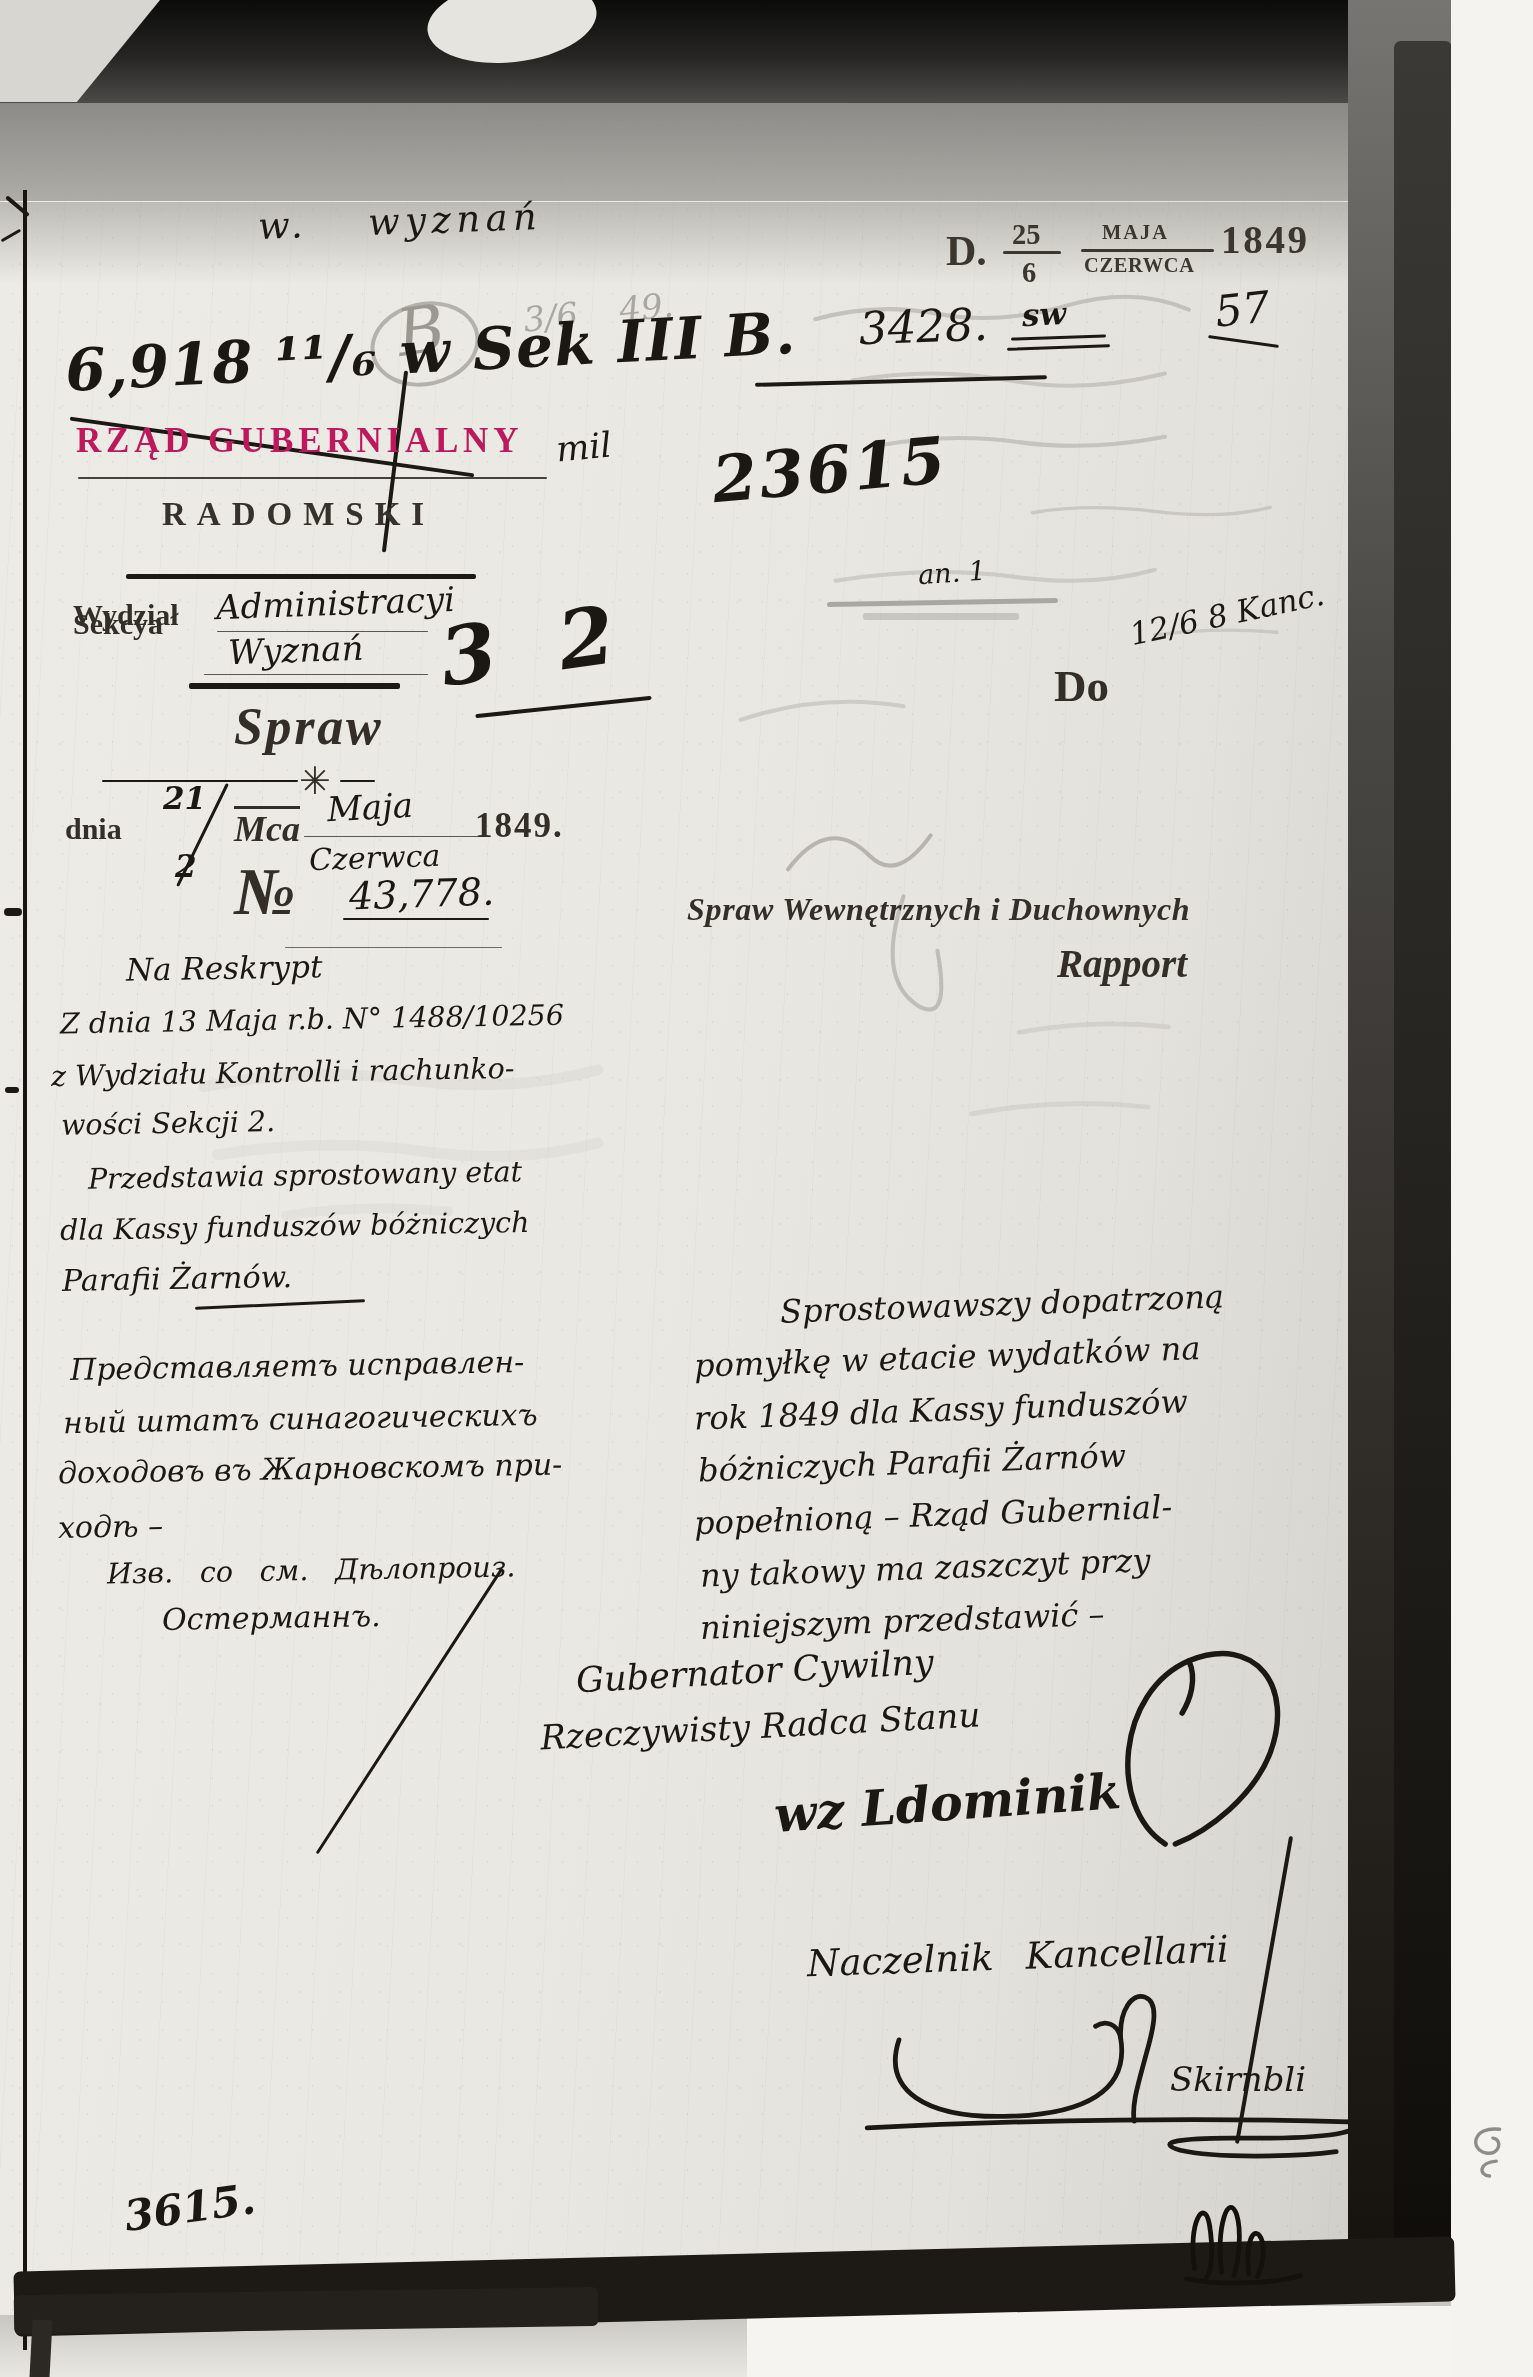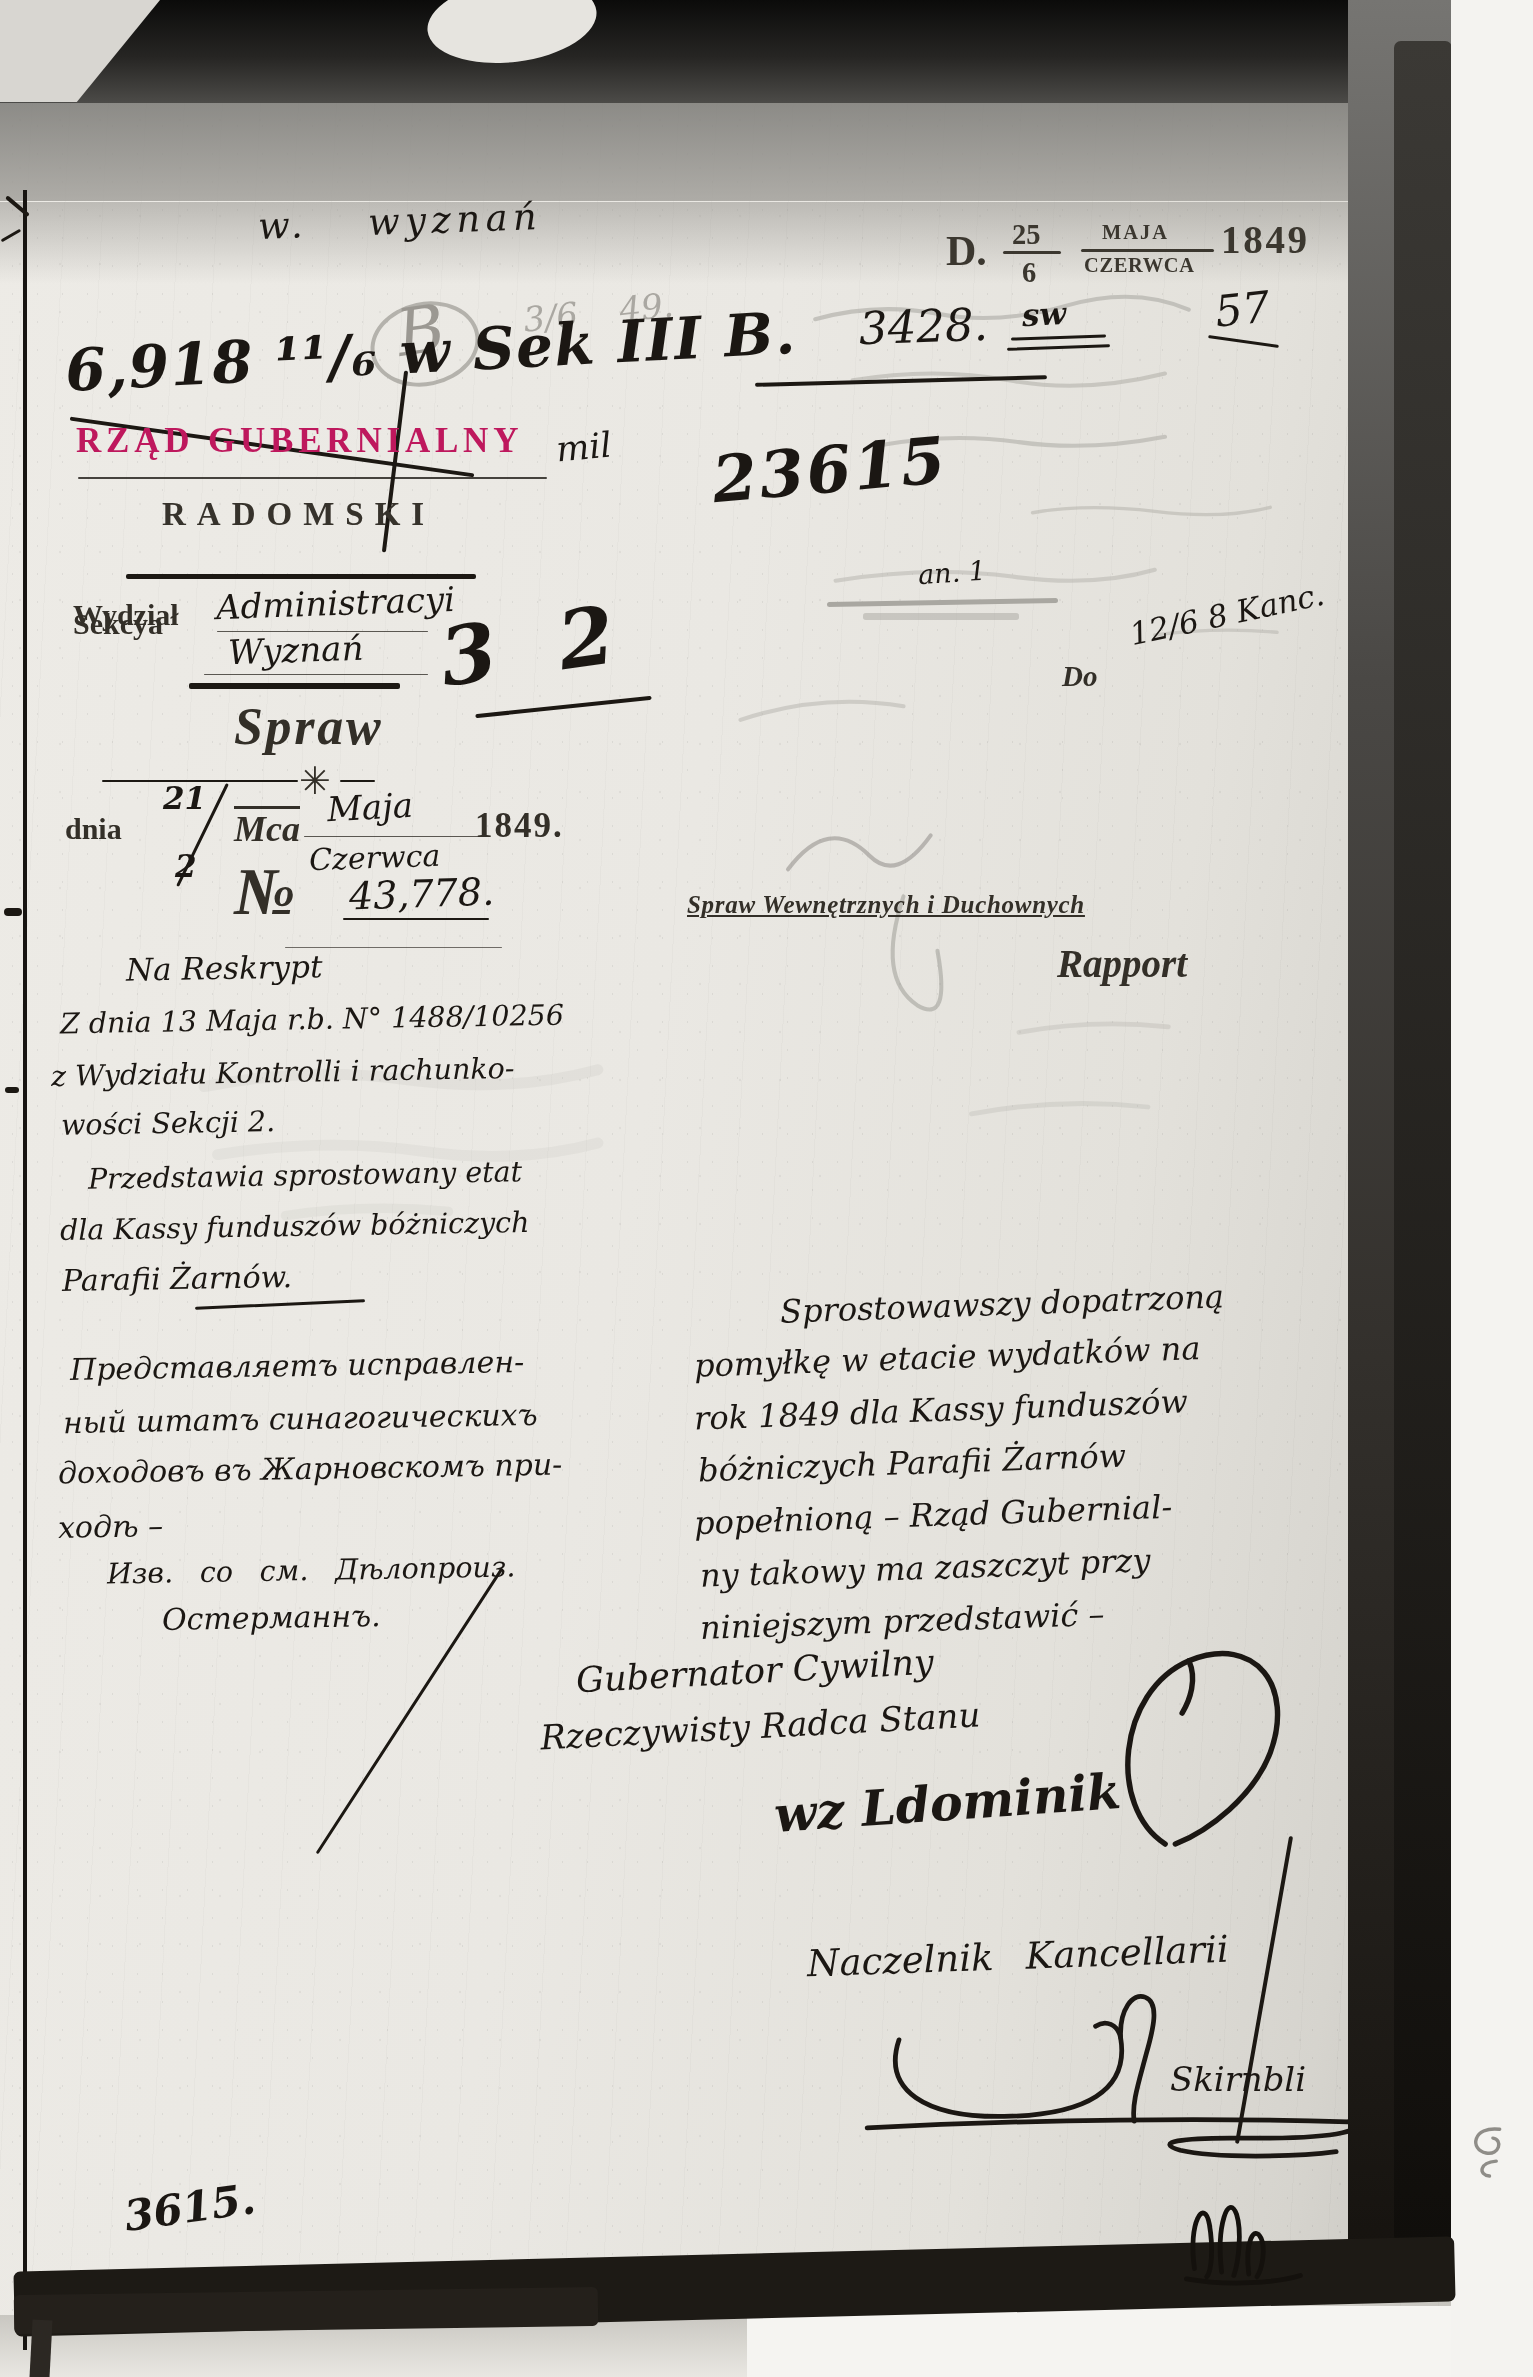--- a/index.html
+++ b/index.html
@@ -153,22 +153,22 @@
   <div class="t hand" style="left:1215px;top:284px;font-size:43px;transform:rotate(-6deg);">57</div>
   <div class="rule" style="left:1208px;top:340px;width:71px;height:3.4px;transform:rotate(8deg);"></div>
   <div class="rule" style="left:755px;top:379px;width:292px;height:4.1px;transform:rotate(-1.5deg);"></div>
   <div class="t hand" style="left:712px;top:432px;font-size:64px;font-weight:bold;letter-spacing:2.7px;transform:rotate(-5deg);">23615</div>
 
   <div class="t hand" style="left:918px;top:557px;font-size:27px;transform:rotate(-4deg);">an. 1</div>
   <div class="grayrule" style="left:827px;top:600px;width:231px;height:5.4px;transform:rotate(-1deg);"></div>
   <div class="grayrule" style="left:863px;top:613px;width:156px;height:6.8px;opacity:.5;"></div>
   <div class="t hand" style="left:1128px;top:596px;font-size:31px;transform:rotate(-12deg);">12/6 8 Kanc.</div>
 
-  <div class="t print" style="left:1054px;top:660px;font-size:29px;font-weight:bold;font-style:italic;margin-left:8px;">Do</div>
-  <div class="t print" style="left:687px;top:891px;font-size:25px;font-weight:bold;font-style:italic;letter-spacing:0.7px;text-decoration:underline;">Spraw Wewnętrznych i Duchownych</div>
+  <div class="t print" style="left:1054px;top:660px;font-size:45px;font-weight:bold;">Do</div>
+  <div class="t print" style="left:687px;top:891px;font-size:32px;font-weight:bold;font-style:italic;letter-spacing:0.7px;">Spraw Wewnętrznych i Duchownych</div>
   <div class="t print" style="left:1057px;top:941px;font-size:39px;font-weight:bold;font-style:italic;">Rapport</div>
 
   <div class="t hand" style="left:780px;top:1285px;font-size:32px;transform:rotate(-2deg);">Sprostowawszy dopatrzoną</div>
   <div class="t hand" style="left:694px;top:1338px;font-size:32px;transform:rotate(-2deg);">pomyłkę w etacie wydatków na</div>
   <div class="t hand" style="left:694px;top:1391px;font-size:32px;transform:rotate(-2deg);">rok 1849 dla Kassy funduszów</div>
   <div class="t hand" style="left:698px;top:1444px;font-size:32px;transform:rotate(-2deg);">bóżniczych Parafii Żarnów</div>
   <div class="t hand" style="left:694px;top:1496px;font-size:32px;transform:rotate(-2deg);">popełnioną – Rząd Gubernial-</div>
   <div class="t hand" style="left:700px;top:1549px;font-size:32px;transform:rotate(-2deg);">ny takowy ma zaszczyt przy</div>
   <div class="t hand" style="left:700px;top:1602px;font-size:32px;transform:rotate(-2deg);">niniejszym przedstawić –</div>
 

